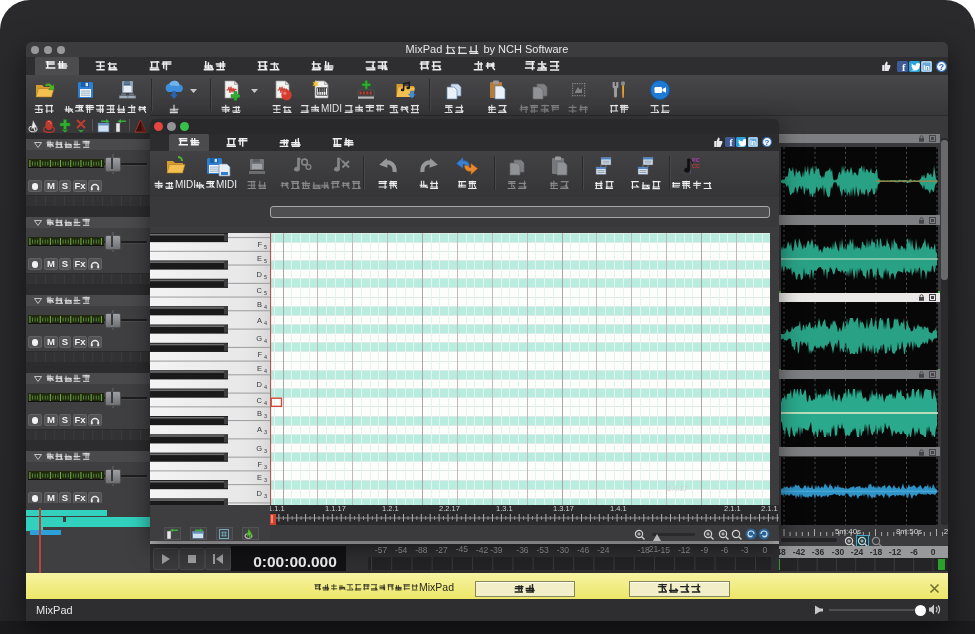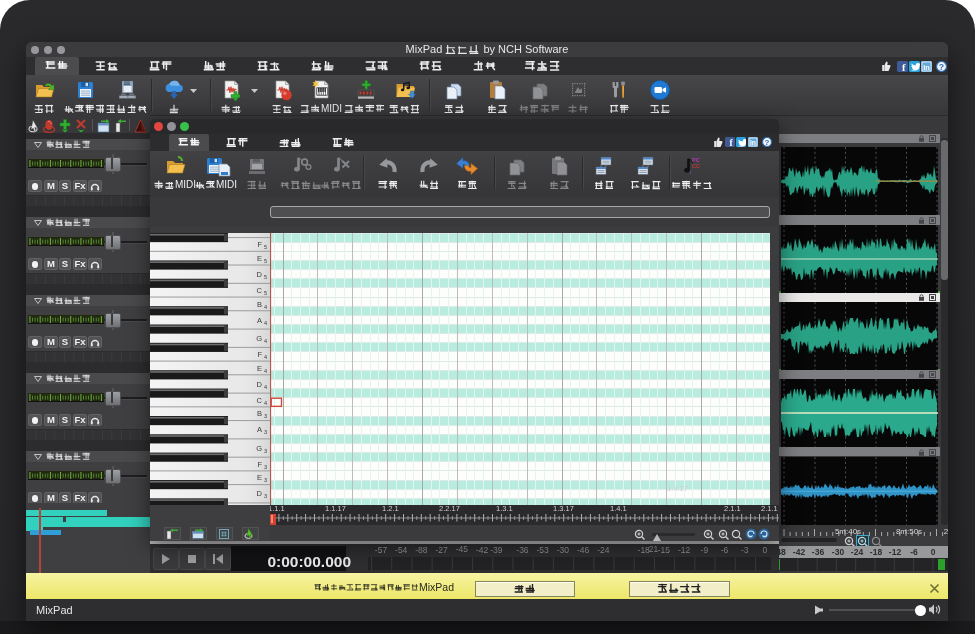--- a/index.html
+++ b/index.html
@@ -1053,21 +1053,21 @@
 <div class="" style="position:absolute;left:179px;top:548px;width:26px;height:22px;background:#3a3a3d;border:1px solid #474749;border-radius:2px;box-sizing:border-box"></div>
 <svg style="position:absolute;display:block;left:186px;top:554px;" width="12" height="10" viewBox="0 0 12 10">
       <rect x="2" y="1" width="8" height="8" fill="#9fa0a2"></rect>
     </svg>
 <div class="" style="position:absolute;left:205px;top:548px;width:26px;height:22px;background:#3a3a3d;border:1px solid #474749;border-radius:2px;box-sizing:border-box"></div>
 <svg style="position:absolute;display:block;left:212px;top:554px;" width="12" height="10" viewBox="0 0 12 10">
       <rect x="1" y="0" width="2" height="10" fill="#9fa0a2"></rect>
       <path d="M11 0 L4 5 L11 10 Z" fill="#9fa0a2"></path>
     </svg>
 <div class="" style="position:absolute;left:231px;top:546px;width:115px;height:25px;background:#121214"></div>
-<div class="" style="position:absolute;left:239px;top:546px;width:112px;height:32px;display:flex;align-items:center;justify-content:flex-end;white-space:nowrap;line-height:1;">
+<div class="" style="position:absolute;left:239px;top:546px;width:112px;height:32px;display:flex;align-items:center;justify-content:center;white-space:nowrap;line-height:1;">
       <span style="font-size:15.5px;color:#ededef;font-weight:700">0:00:00.000</span>
     </div>
 <div class="" style="position:absolute;left:369.0px;top:545px;width:24px;height:10px;display:flex;align-items:center;justify-content:center;white-space:nowrap;line-height:1;">
       <span style="font-size:8.5px;color:#98989b;font-weight:400">-57</span>
     </div>
 <div class="" style="position:absolute;left:389.21px;top:545px;width:24px;height:10px;display:flex;align-items:center;justify-content:center;white-space:nowrap;line-height:1;">
       <span style="font-size:8.5px;color:#98989b;font-weight:400">-54</span>
     </div>
 <div class="" style="position:absolute;left:409.42px;top:545px;width:24px;height:10px;display:flex;align-items:center;justify-content:center;white-space:nowrap;line-height:1;">
       <span style="font-size:8.5px;color:#98989b;font-weight:400">-88</span>

